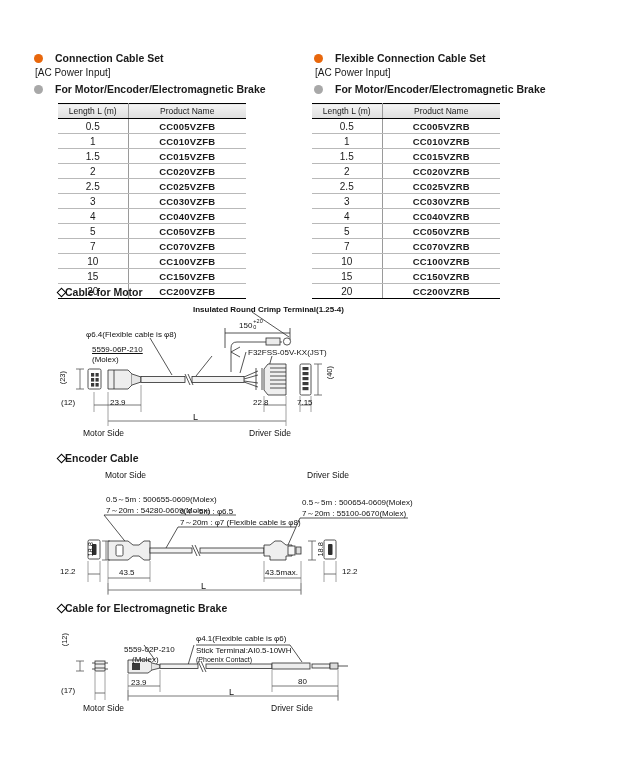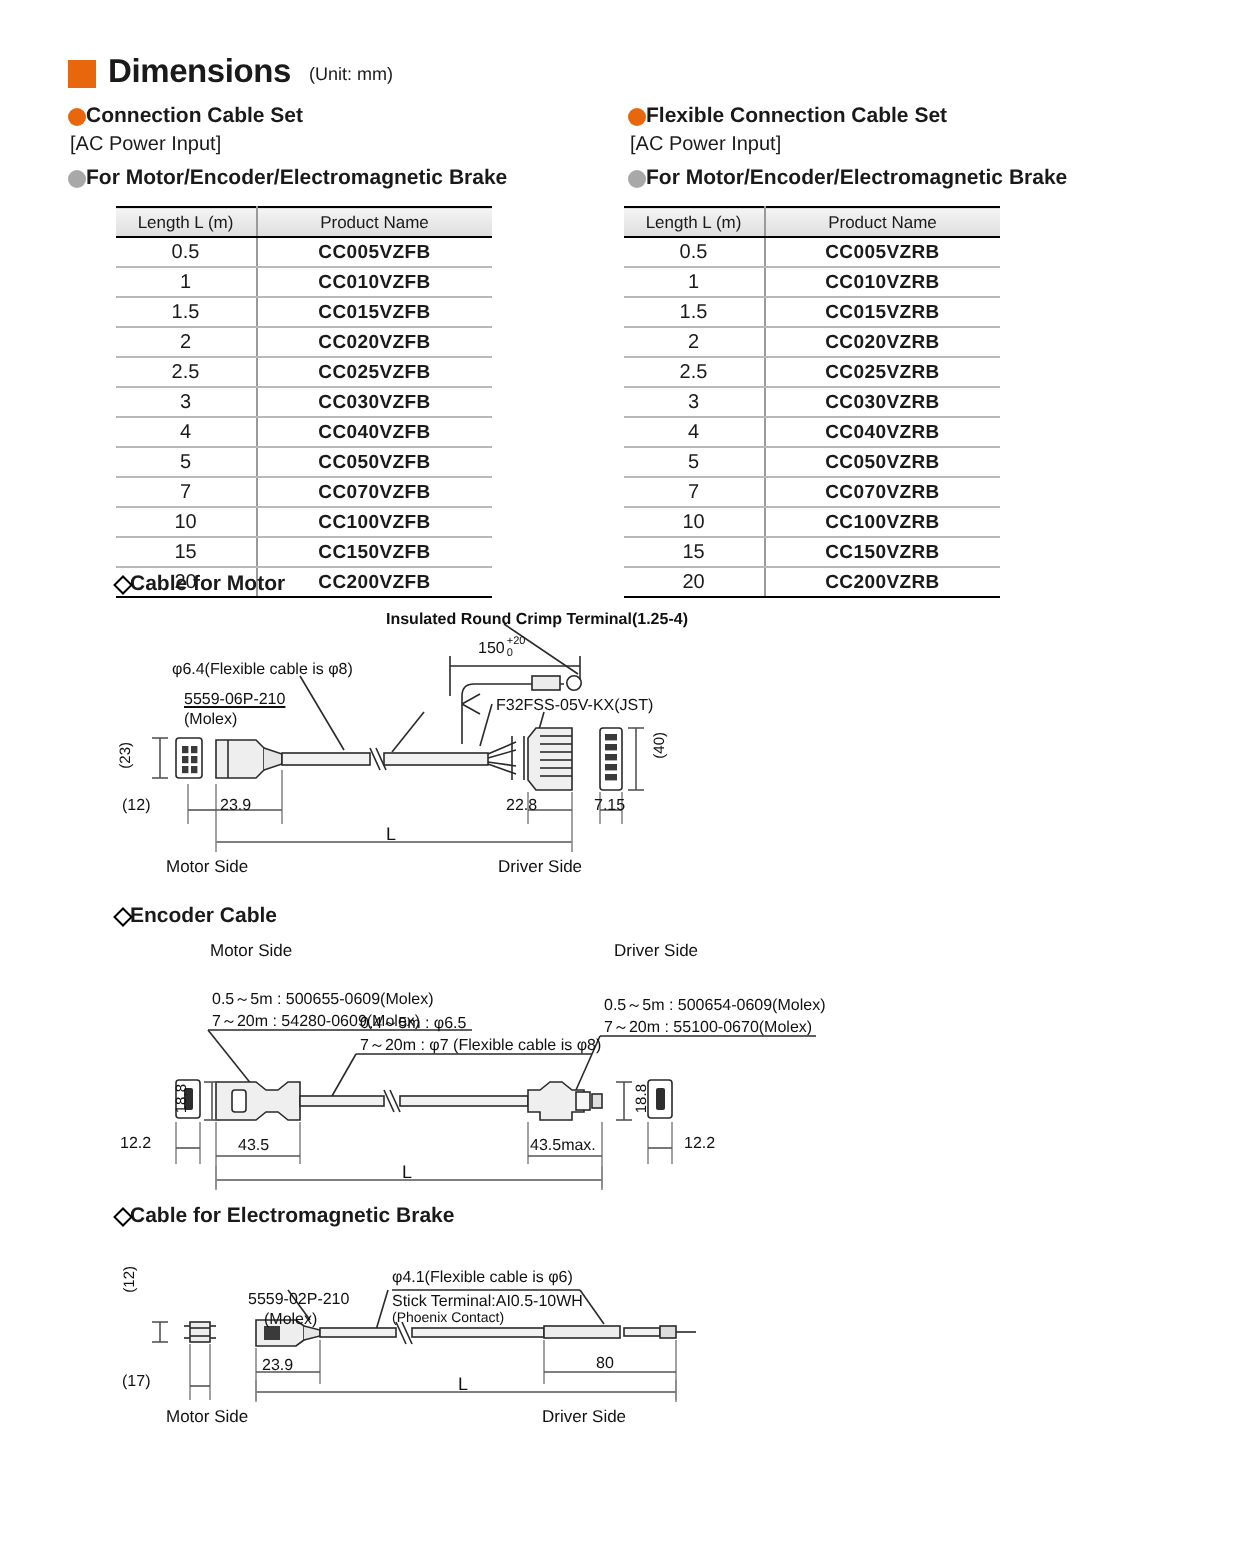--- a/index.html
+++ b/index.html
@@ -20,21 +20,21 @@
   }
   .orange-square {
     width: 14px; height: 14px; background: #e8670c; display: inline-block;
   }
   .section-title {
     font-size: 16.5px; font-weight: bold; letter-spacing: -0.2px;
   }
   .unit-note { font-size: 9px; font-weight: normal; margin-left: 3px; }
 
   .col-head { position: absolute; }
-  .bullet-row { display: flex; align-items: center; gap: 0; }
+  .bullet-row { display: flex; align-items: center; gap: 12px; }
   .dot-orange {
     width: 9px; height: 9px; border-radius: 50%; background: #e8670c;
     flex: none;
   }
   .dot-gray {
     width: 9px; height: 9px; border-radius: 50%; background: #a8a8a8;
     flex: none;
   }
   .bullet-label { font-size: 10.5px; font-weight: bold; }
   .bracket-label { font-size: 10px; margin: 3px 0 5px 1px; }
@@ -79,25 +79,20 @@
   }
   .lbl.sm { font-size: 7px; }
   .lbl.side { font-size: 8.5px; }
   svg { position: absolute; left: 0; top: 0; overflow: visible; }
 </style>
 </head>
 <body>
 
 <div class="page">
 
-  <div class="section-head">
-    <span class="orange-square"></span>
-    <span class="section-title">Dimensions</span>
-    <span class="unit-note">(Unit: mm)</span>
-  </div>
 
   <div class="col-head" style="left:34px; top:52px;">
     <div class="bullet-row">
       <span class="dot-orange"></span>
       <span class="bullet-label">Connection Cable Set</span>
     </div>
     <div class="bracket-label">[AC Power Input]</div>
     <div class="bullet-row">
       <span class="dot-gray"></span>
       <span class="bullet-label">For Motor/Encoder/Electromagnetic Brake</span>

